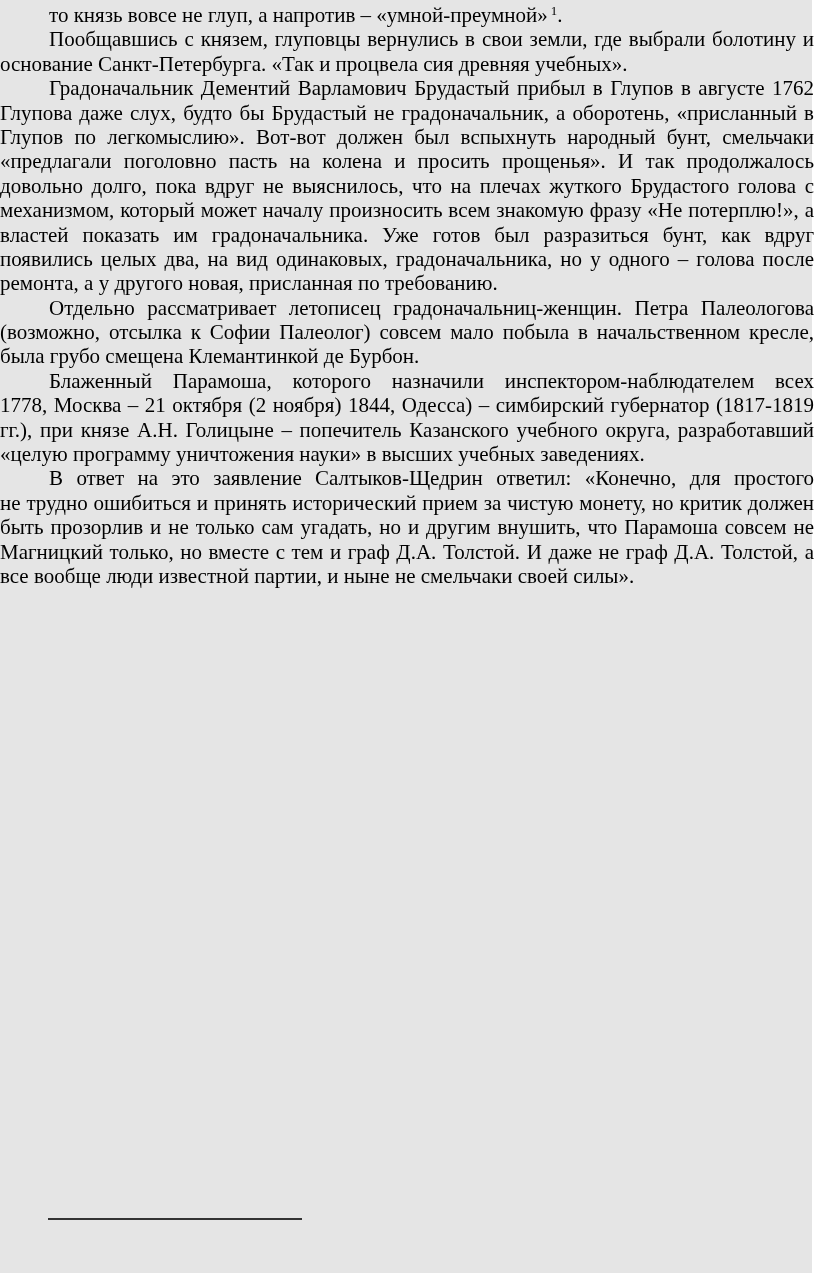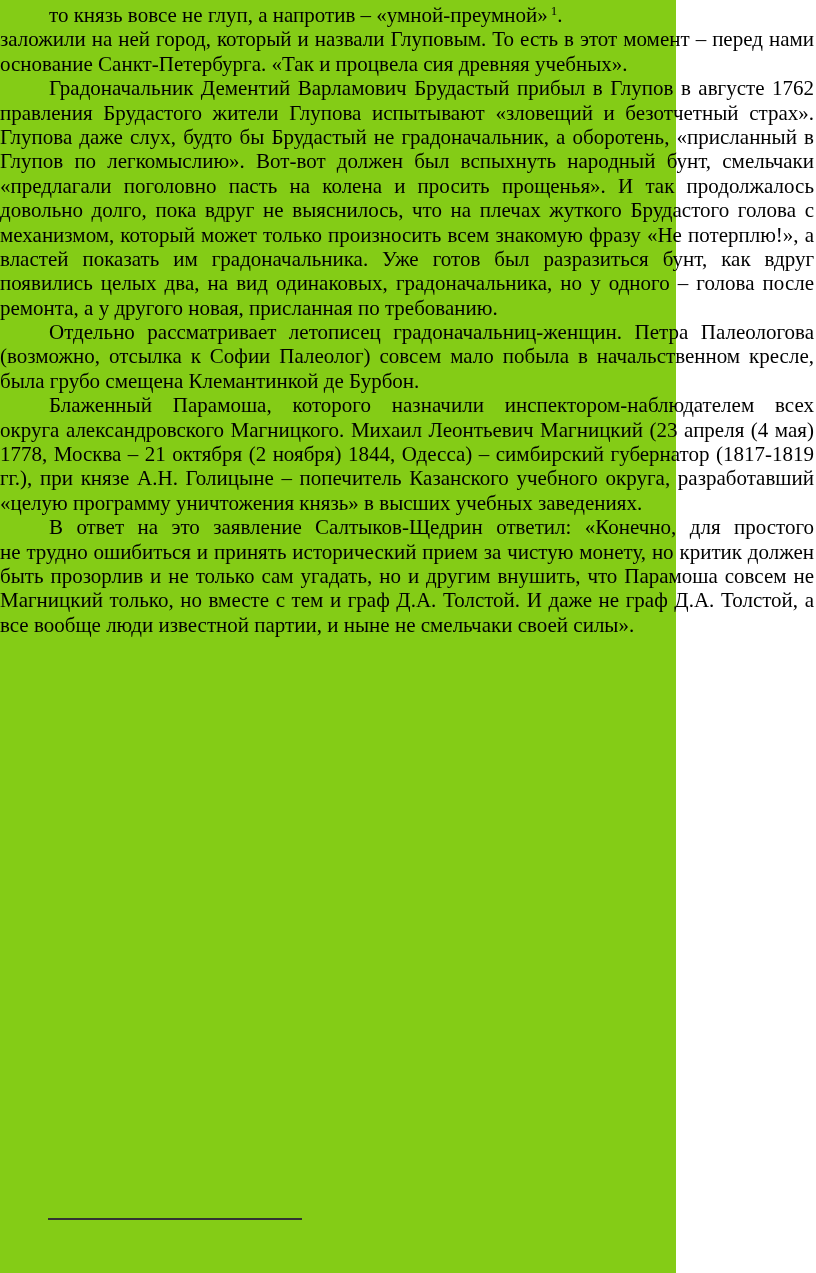--- a/index.html
+++ b/index.html
@@ -5,23 +5,23 @@
   html, body { margin: 0; padding: 0; }
   body {
     width: 816px;
     height: 1273px;
     background: #ffffff;
     overflow: hidden;
     font-family: "Liberation Serif", "DejaVu Serif", serif;
   }
   .page {
     position: relative;
-    width: 676px;
+    width: 812px;
     height: 1273px;
-    background: #84cc16;
+    background: #e5e5e5;
     color: #000000;
   }
   .textblock {
     position: absolute;
     left: 0;
     top: 3px;
     width: 814px;
     font-size: 21px;
     line-height: 24.4px;
     color: #000000;
@@ -57,46 +57,44 @@
 
 <div class="page" style="color: rgb(0, 0, 0);">
   <div class="textblock">
 
     <div class="para">
       <div class="line indent last"><span>то князь вовсе не глуп, а напротив – «умной-преумной»</span><sup class="fnref">1</sup><span>.</span></div>
     </div>
 
     <div id="paragraphs-container">
         <div class="para">
-          <div class="line">заложили на ней город, который и назвали Глуповым. То есть в этот момент – перед нами</div>
+          <div class="line indent">Пообщавшись с князем, глуповцы вернулись в свои земли, где выбрали болотину и</div>
           <div class="line last">основание Санкт-Петербурга. «Так и процвела сия древняя учебных».</div>
         </div>
         <div class="para">
           <div class="line indent">Градоначальник Дементий Варламович Брудастый прибыл в Глупов в августе 1762 г.,</div>
-          <div class="line">правления Брудастого жители Глупова испытывают «зловещий и безотчетный страх».</div>
           <div class="line">Глупова даже слух, будто бы Брудастый не градоначальник, а оборотень, «присланный в</div>
           <div class="line">Глупов по легкомыслию». Вот-вот должен был вспыхнуть народный бунт, смельчаки</div>
           <div class="line">«предлагали поголовно пасть на колена и просить прощенья». И так продолжалось</div>
           <div class="line">довольно долго, пока вдруг не выяснилось, что на плечах жуткого Брудастого голова с</div>
-          <div class="line">механизмом, который может только произносить всем знакомую фразу «Не потерплю!», а</div>
+          <div class="line">механизмом, который может началу произносить всем знакомую фразу «Не потерплю!», а</div>
           <div class="line">властей показать им градоначальника. Уже готов был разразиться бунт, как вдруг</div>
           <div class="line">появились целых два, на вид одинаковых, градоначальника, но у одного – голова после</div>
           <div class="line last">ремонта, а у другого новая, присланная по требованию.</div>
         </div>
         <div class="para">
           <div class="line indent">Отдельно рассматривает летописец градоначальниц-женщин. Петра Палеологова</div>
           <div class="line">(возможно, отсылка к Софии Палеолог) совсем мало побыла в начальственном кресле, ибо</div>
           <div class="line last">была грубо смещена Клемантинкой де Бурбон.</div>
         </div>
         <div class="para">
           <div class="line indent">Блаженный Парамоша, которого назначили инспектором-наблюдателем всех</div>
-          <div class="line">округа александровского Магницкого. Михаил Леонтьевич Магницкий (23 апреля (4 мая)</div>
           <div class="line">1778, Москва – 21 октября (2 ноября) 1844, Одесса) – симбирский губернатор (1817-1819</div>
           <div class="line">гг.), при князе А.Н. Голицыне – попечитель Казанского учебного округа, разработавший</div>
-          <div class="line last">«целую программу уничтожения князь» в высших учебных заведениях.</div>
+          <div class="line last">«целую программу уничтожения науки» в высших учебных заведениях.</div>
         </div>
         <div class="para">
           <div class="line indent">В ответ на это заявление Салтыков-Щедрин ответил: «Конечно, для простого читателя</div>
           <div class="line">не трудно ошибиться и принять исторический прием за чистую монету, но критик должен</div>
           <div class="line">быть прозорлив и не только сам угадать, но и другим внушить, что Парамоша совсем не</div>
           <div class="line">Магницкий только, но вместе с тем и граф Д.А. Толстой. И даже не граф Д.А. Толстой, а</div>
           <div class="line last">все вообще люди известной партии, и ныне не смельчаки своей силы».</div>
         </div>
       </div>
 

